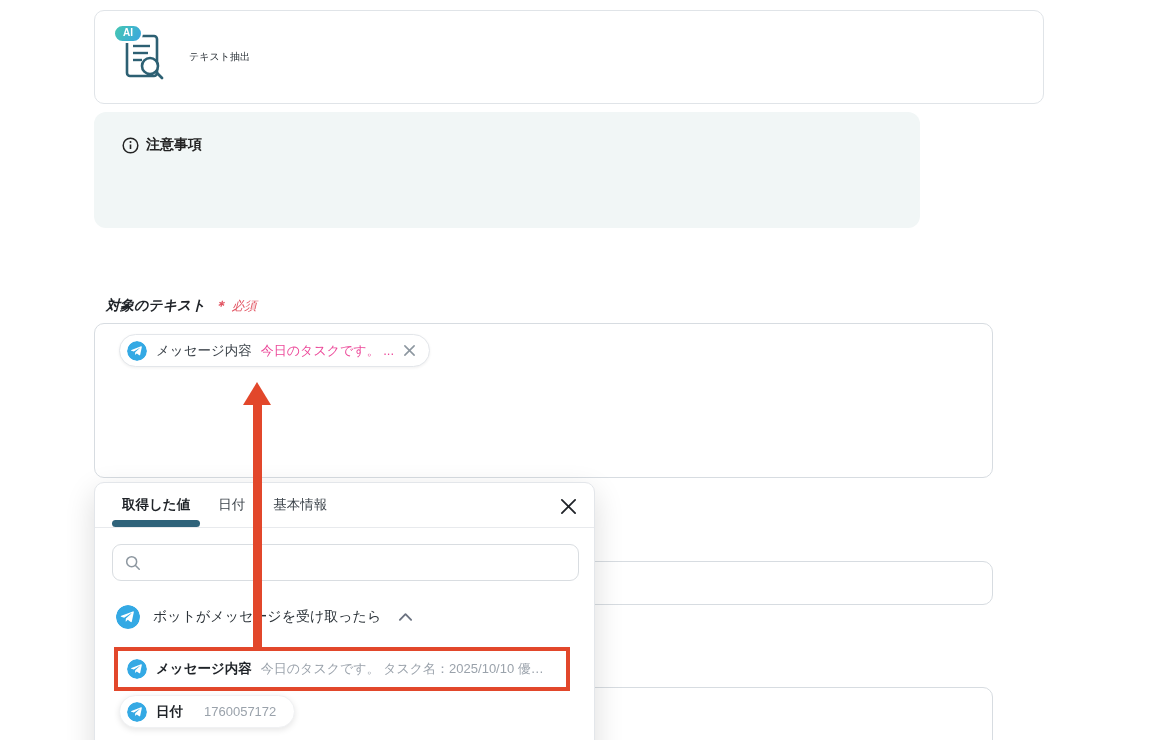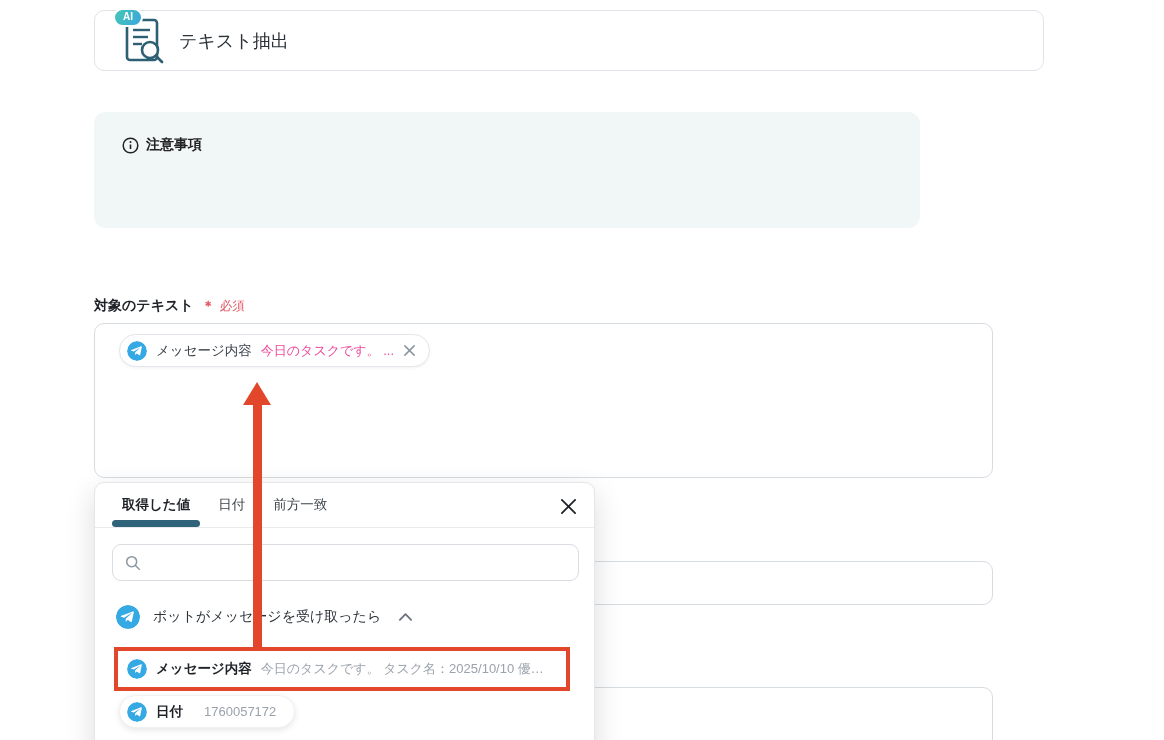--- a/index.html
+++ b/index.html
@@ -1,40 +1,40 @@
 <!DOCTYPE html>
 <html><head>
 <meta charset="utf-8">
 <style>
   * { margin:0; padding:0; box-sizing:border-box; }
   html,body { background:#fff; }
   body { font-family:"Liberation Sans","DejaVu Sans",sans-serif; color:#1f2328; }
   .stage { position:relative; width:1164px; height:740px; background:#fff; overflow:hidden; }
 
   
-  .header-card { position:absolute; left:94px; top:10px; width:950px; height:61px;
+  .header-card { position:absolute; left:94px; top:10px; width:950px; height:94px;
     border:1px solid #e0e4e8; border-radius:10px; background:#fff;
     display:flex; align-items:center; padding-left:24px; }
   .app-icon-wrap { position:relative; width:48px; height:56px; flex:0 0 auto; }
   .ai-badge { position:absolute; left:-6px; top:-5px; z-index:2;
     padding:2px 8px 3px; border-radius:10px; border:2px solid #fff;
     background:linear-gradient(120deg,#45c7b2,#3aa6e0);
     color:#fff; font-size:10px; font-weight:bold; line-height:1; }
-  .header-title { margin-left:12px; font-size:18px; font-weight:500; color:#2b3238; }
+  .header-title { margin-left:22px; font-size:10px; font-weight:500; color:#2b3238; }
 
   
   .notice { position:absolute; left:94px; top:112px; width:826px; height:116px;
     background:#f1f6f6; border-radius:12px; padding:24px 28px 0; }
   .notice-title-row { display:flex; align-items:center; gap:7px; }
   .notice-title { font-size:14px; font-weight:bold; color:#222; }
   .notice-list { margin:14px 0 0 20px; }
   .notice-list li { font-size:13.5px; color:#2b3238; line-height:22px; }
 
   
-  .field-label-row { position:absolute; left:94px; top:297px; display:flex; align-items:baseline; gap:5px; }
+  .field-label-row { position:absolute; left:106px; top:297px; display:flex; align-items:baseline; gap:5px;font-style:italic; }
   .field-label { font-size:14px; font-weight:bold; color:#1f2328; }
   .req-star { color:#e25563; font-size:13px; font-weight:bold; margin-left:3px; }
   .req-label { color:#e25563; font-size:12.5px; }
 
   
   .textarea-box { position:absolute; left:94px; top:323px; width:899px; height:155px;
     border:1px solid #d7dce1; border-radius:10px; background:#fff; }
   .chip { position:absolute; left:24px; top:10px; height:33px;
     display:inline-flex; align-items:center; gap:9px; padding:0 13px 0 7px;
     background:#fff; border:1px solid #e3e6ea; border-radius:17px;
@@ -148,21 +148,21 @@
   <div class="popup">
     <div class="tabbar">
       <div class="tab active">
         <span>取得した値</span>
         <span class="tab-underline"></span>
       </div>
       <div class="tab">
         <span>日付</span>
       </div>
       <div class="tab">
-        <span>前方一致</span>
+        <span>基本情報</span>
       </div>
       <div class="popup-close">
         <svg width="17" height="17" viewBox="0 0 18 18">
           <path d="M2 2 L16 16 M16 2 L2 16" stroke="#1f2328" stroke-width="1.9" stroke-linecap="round"></path>
         </svg>
       </div>
     </div>
 
     <div class="search-box">
       <svg width="16" height="16" viewBox="0 0 18 18">

